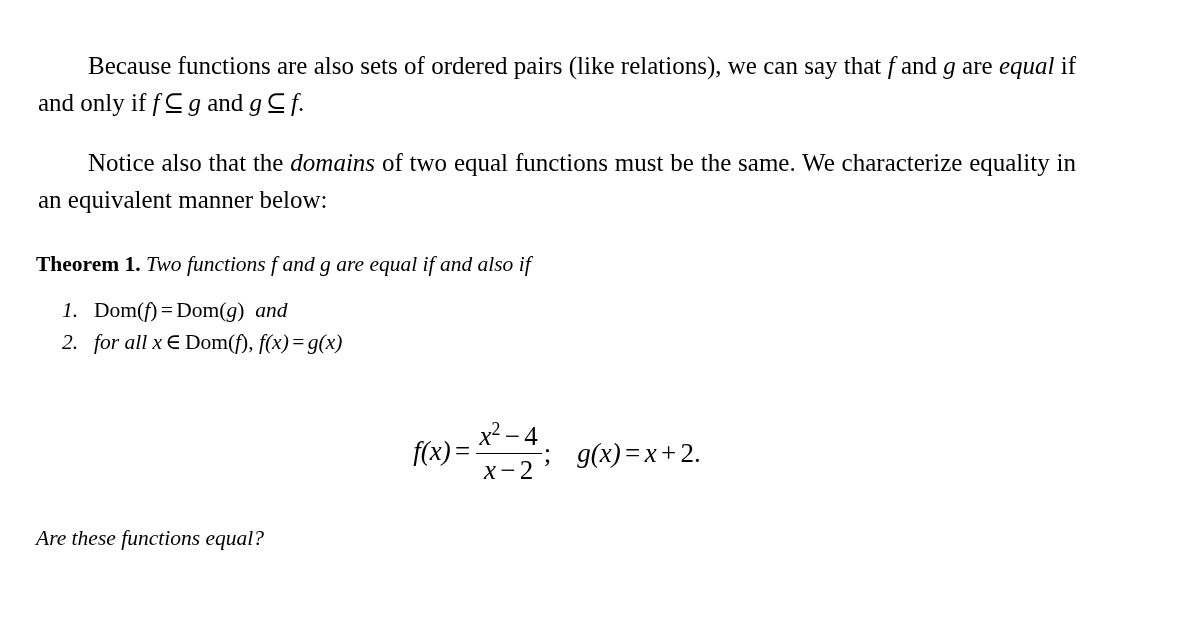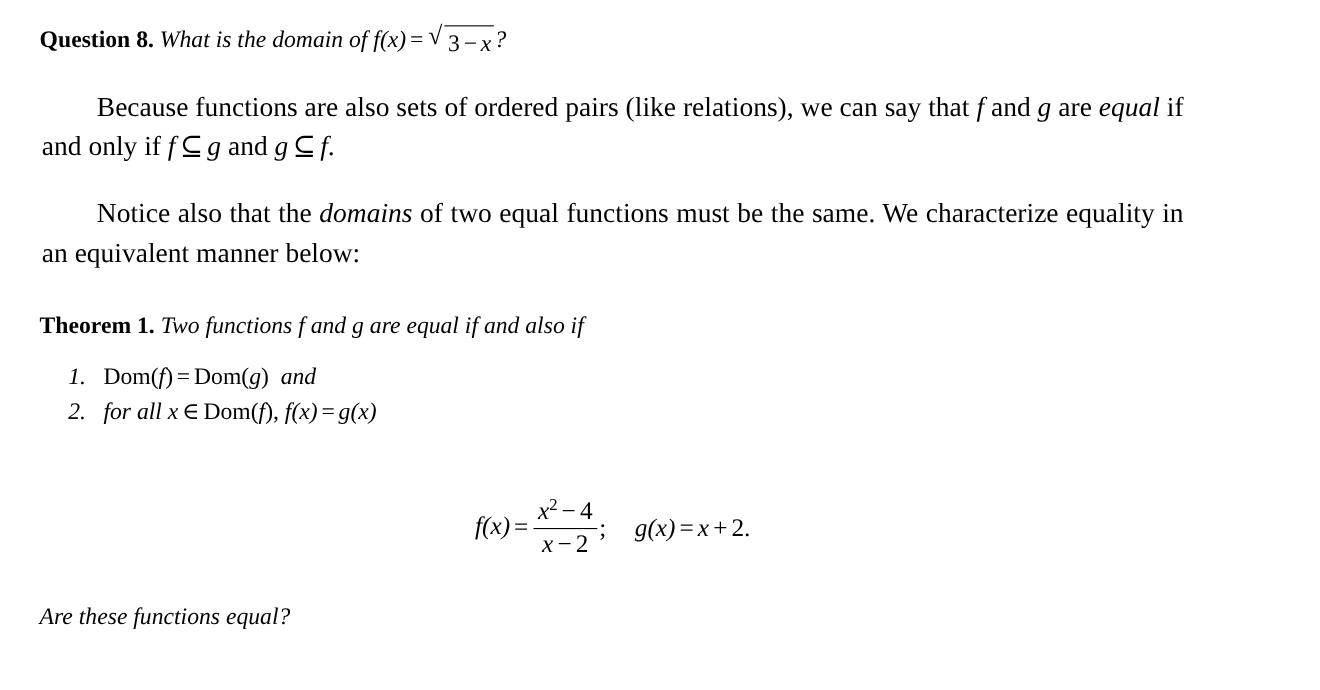--- a/index.html
+++ b/index.html
@@ -68,21 +68,21 @@
   }
   .thm-list li .num {
     position: absolute;
     left: 26px;
     font-style: italic;
   }
 
   
   .display-math {
     text-align: center;
-    font-size: 23px;
+    font-size: 27px;
     margin: 0;
     white-space: nowrap;
   }
   .mrow { display: inline-block; vertical-align: middle; }
 
   
   .frac {
     display: inline-block;
     vertical-align: middle;
     text-align: center;
@@ -137,25 +137,20 @@
   .sp-e { height: 26px; }
   .sp-f { height: 22px; }
   .sp-g { height: 18px; }
 </style>
 </head>
 <body>
 
 <div class="page">
   <div class="content">
 
-    <p class="head-line">
-      <span class="head-label">Question 8.</span>
-      <span class="head-body">What is the domain of</span>
-      <span class="mi">f(x)</span><span class="op mr">=</span><span class="radical"><span class="sign">√</span><span class="radicand"><span class="mr">3</span><span class="op mr">−</span><span class="mi">x</span></span></span><span class="it">?</span>
-    </p>
 
     <div class="sp-a"></div>
 
     <p class="para indent"><span>Because functions are also sets of ordered pairs (like relations), we can say that</span> <span class="mi">f</span> <span>and</span> <span class="mi">g</span> <span>are</span> <span class="it">equal</span> <span>if and only if</span> <span class="mi">f</span><span class="op mr">⊆</span><span class="mi">g</span> <span>and</span> <span class="mi">g</span><span class="op mr">⊆</span><span class="mi">f</span><span>.</span></p>
 
     <div class="sp-c"></div>
 
 
     <div class="sp-b"></div>
 

